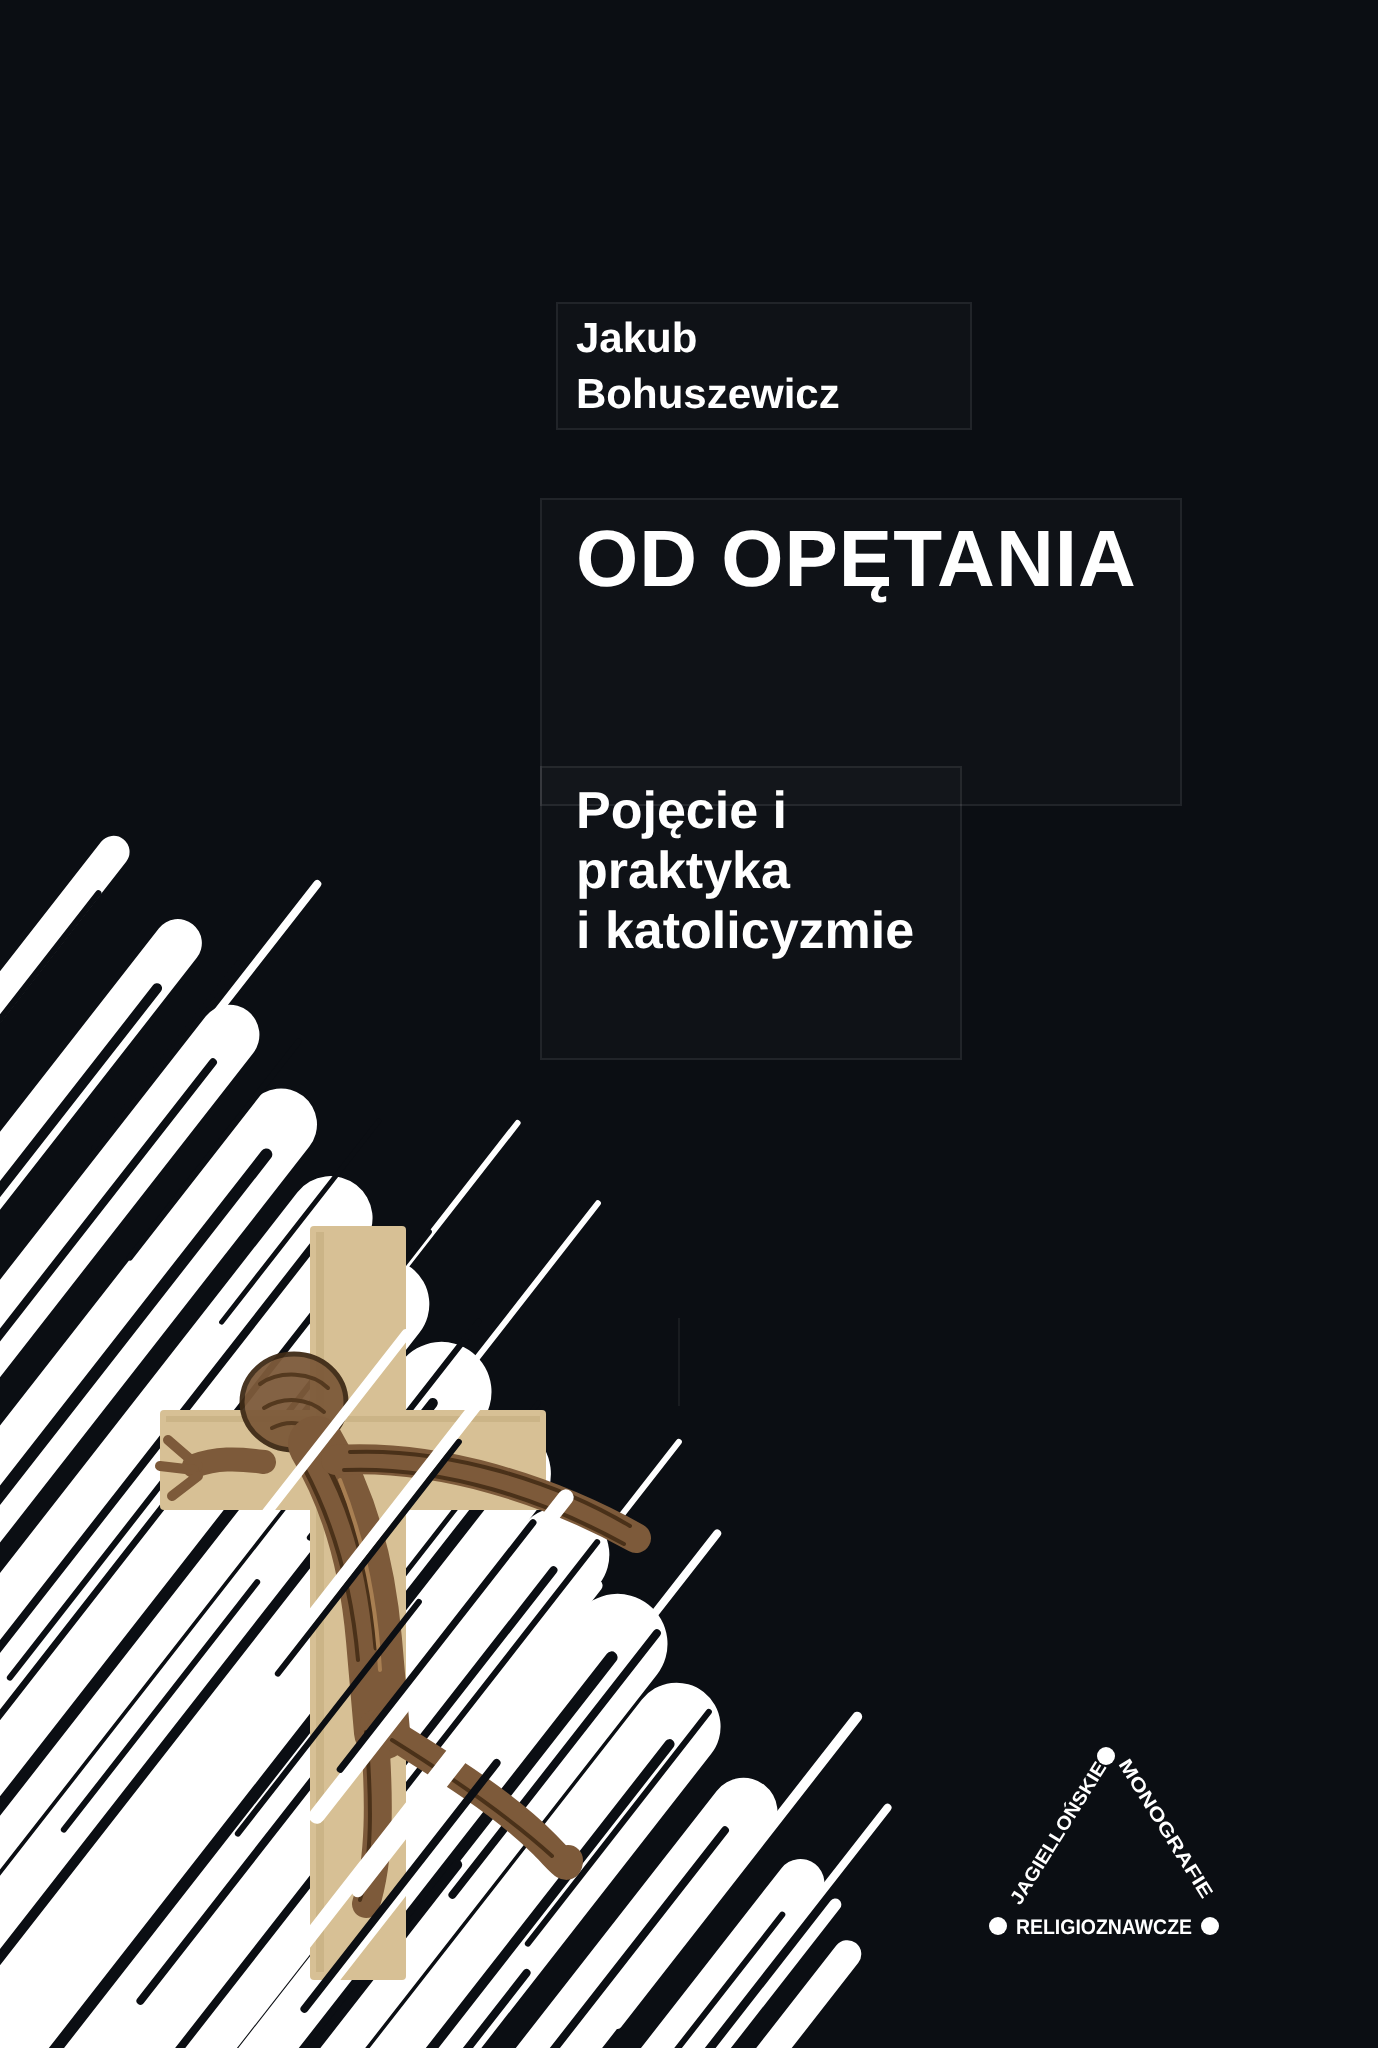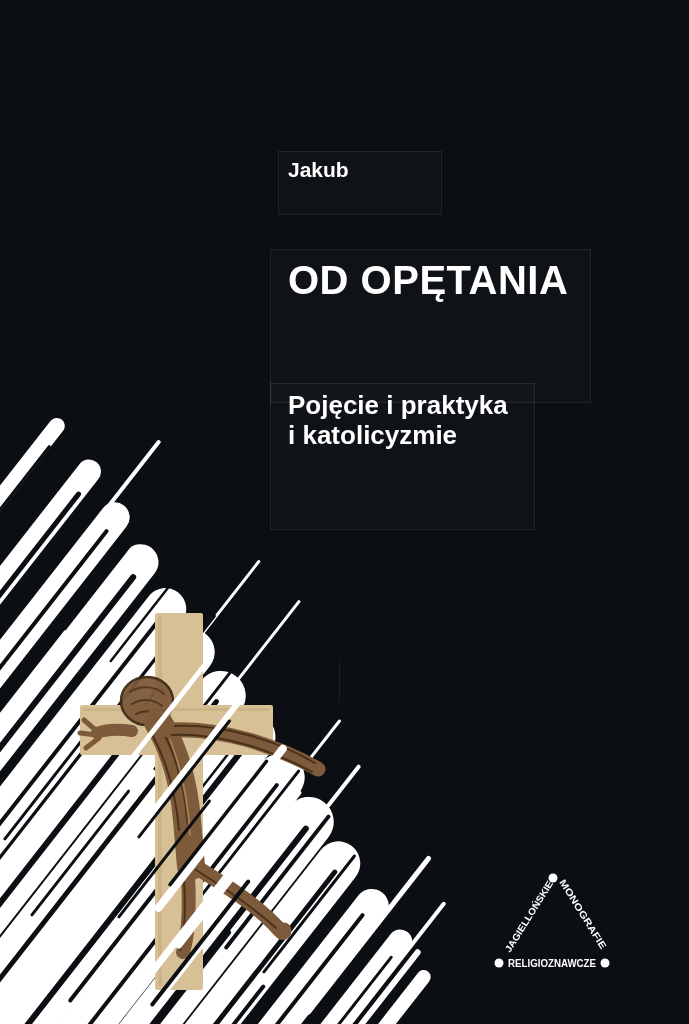--- a/index.html
+++ b/index.html
@@ -25,25 +25,25 @@
     color:var(--text,#fff);
   }
   .art{position:absolute;inset:0;z-index:0;}
   .txtbox{
     position:absolute;z-index:2;
     border:1px solid var(--box-border);
     background:var(--box-fill);
     box-sizing:border-box;
     font-weight:700;
   }
-  .author-box{left:278px;top:151px;width:164px;height:64px;
+  .author-box{left:278px;top:151px;width:208px;height:64px;
     padding:4px 0 0 9px;font-size:21px;line-height:28px;}
   .title-box{left:270px;top:249px;width:321px;height:154px;
     padding:6px 0 0 17px;font-size:40px;line-height:49px;letter-spacing:0.5px;}
-  .subtitle-box{left:270px;top:383px;width:265px;height:147px;
+  .subtitle-box{left:270px;top:383px;width:211px;height:147px;
     padding:6px 0 0 17px;font-size:26px;line-height:30px;}
   .publisher-box{left:283px;top:593px;width:132px;height:65px;
     padding:2px 0 0 6px;font-size:15px;line-height:18.5px;}
   .subtitle-box i{font-style:italic;}
   .gridline{
     position:absolute;z-index:1;
     left:339px;top:659px;width:1px;height:44px;
     background:rgba(255,255,255,0.06);
   }
   .logo{position:absolute;left:460px;top:850px;z-index:2;}
@@ -165,20 +165,21 @@
         <rect transform="translate(118 918) rotate(-52)" x="0" y="-1.5" width="150" height="3" rx="1.5"></rect>
         <rect transform="translate(151 1006) rotate(-52)" x="0" y="-2" width="160" height="4" rx="2"></rect>
       </g>
     </g>
   </svg>
 
   <div class="gridline"></div>
 
   <div class="txtbox author-box">
     <div>Jakub</div>
+    <div>Bohuszewicz</div>
   </div>
 
   <div class="txtbox title-box">
     <div>OD OPĘTANIA</div>
   </div>
 
   <div class="txtbox subtitle-box">
     <div>Pojęcie i praktyka</div>
     <div>i katolicyzmie</div>
   </div>

